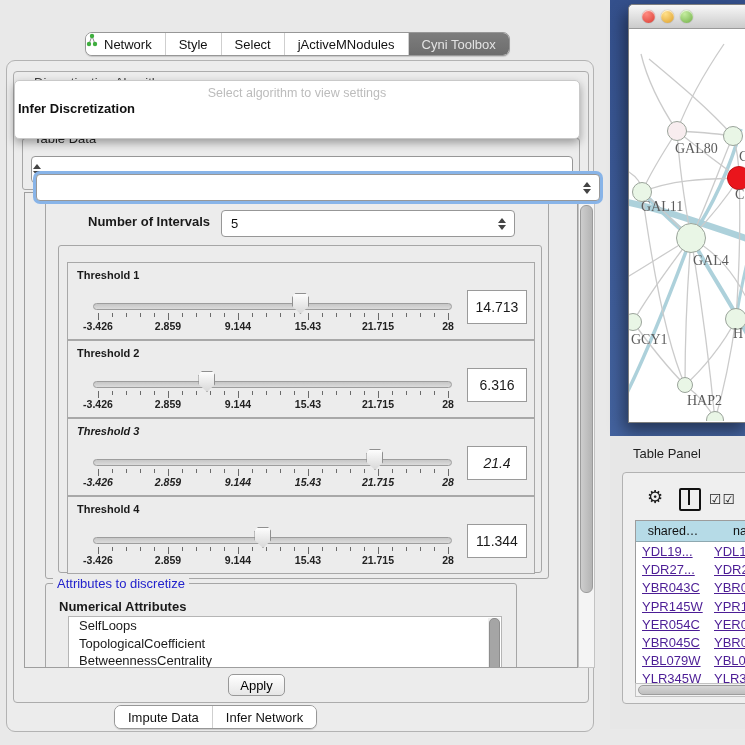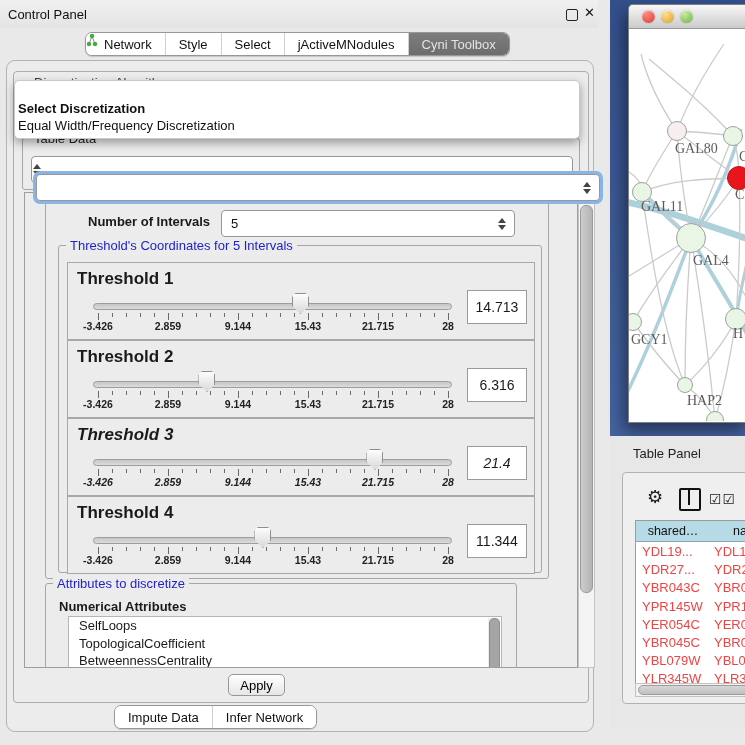--- a/index.html
+++ b/index.html
@@ -32,21 +32,21 @@
               box-shadow:0 4px 10px rgba(0,0,0,.35);z-index:30;}
   #popup-hint{left:0;right:0;top:5px;text-align:center;color:#bcbcbc;font-size:12.5px;}
   .popup-opt{left:3px;font-size:13px;color:#111;white-space:nowrap;}
   #focus-combo{left:22px;top:102px;width:562px;height:25px;box-shadow:0 0 0 3px #88b4e8;z-index:20;}
   
   #viewport{left:22px;top:190px;width:552px;height:474px;border:1px solid #9e9e9e;background:#ececec;overflow:hidden;}
   .vscroll{background:#f4f4f4;border:1px solid #c3c3c3;}
   .vthumb{background:linear-gradient(90deg,#cdcdcd,#b4b4b4);border:1px solid #9b9b9b;border-radius:6px;}
   
   .thpanel{position:absolute;left:8px;width:466px;height:76px;background:#ececec;border:1px solid #a8a8a8;}
-  .thlabel{position:absolute;left:9px;top:6px;font-weight:bold;font-size:17px;}
+  .thlabel{position:absolute;left:9px;top:6px;font-weight:bold;font-size:11px;}
   .track{position:absolute;left:25px;top:40px;width:357px;height:5px;border:1px solid #9d9d9d;border-radius:4px;
          background:linear-gradient(#c6c6c6,#dcdcdc);}
   .thumb{position:absolute;top:30px;width:15px;height:19px;background:linear-gradient(#fdfdfd,#d9d9d9);
          border:1px solid #8f8f8f;clip-path:polygon(50% 100%,0 62%,0 20%,20% 0,80% 0,100% 20%,100% 62%);}
   .tick{position:absolute;top:50px;width:1px;background:#6a6a6a;}
   .ticklab{position:absolute;top:57px;width:48px;margin-left:-24px;text-align:center;font-size:10.5px;font-weight:bold;color:#222;}
   .valbox{position:absolute;left:399px;top:27px;width:58px;height:32px;background:#fff;border:1px solid #9a9a9a;
           display:flex;align-items:center;justify-content:center;font-size:14px;}
   
   #attr-list{left:22px;top:32px;width:432px;height:200px;background:#fff;border:1px solid #b5b5b5;}
@@ -69,34 +69,29 @@
   #table-section{left:610px;top:436px;width:135px;height:293px;background:#e7e7e7;}
   #tp-title{left:23px;top:10px;font-size:13px;color:#222;}
   #table-window{left:12px;top:36px;width:132px;height:230px;background:#efefef;border:1px solid #b2b2b2;border-radius:4px;overflow:hidden;}
   #gear-icon{left:24px;top:15px;font-size:18px;color:#1c1c1c;line-height:18px;}
   #split-icon{left:56px;top:15px;width:18px;height:19px;border:2px solid #111;border-radius:2px;}
   #split-icon i{position:absolute;left:7px;top:0;width:2px;height:15px;background:#111;}
   #check-icons{left:86px;top:18px;font-size:14px;color:#222;letter-spacing:1px;}
   #ptable{left:12px;top:47px;width:120px;height:162px;background:#fff;border:1px solid #9c9c9c;border-bottom:none;overflow:hidden;}
   .hcell{position:absolute;top:0;height:20px;background:#b6dbe7;border-bottom:1px solid #8ea8b0;
          display:flex;align-items:center;justify-content:center;font-size:12.5px;color:#111;}
-  .tcell{position:absolute;height:18px;font-size:13px;color:#ef4444;white-space:nowrap;}
+  .tcell{position:absolute;height:18px;font-size:13px;color:#4c1d95;white-space:nowrap;text-decoration:underline;}
   #hscroll{left:12px;top:210px;width:120px;height:12px;background:#f2f2f2;border:1px solid #c2c2c2;}
   #hthumb{position:absolute;left:2px;top:1px;width:112px;height:8px;background:linear-gradient(#d6d6d6,#bfbfbf);border:1px solid #9d9d9d;border-radius:5px;}
   svg{position:absolute;left:0;top:0;overflow:visible;}
 </style>
 </head>
 <body>
 
 <div class="abs" id="control-panel">
-  <div class="abs" id="cp-titlebar">
-    <span class="abs" id="cp-title">Control Panel</span>
-    <span class="abs" id="float-icon"></span>
-    <span class="abs" id="close-icon">✕</span>
-  </div>
 
   <div class="abs segtabs" id="top-tabs" style="left:85px;top:32px;">
       <div class="segtab">
         <span>
           <svg width="12" height="14" viewBox="0 0 12 14">
             <line x1="6" y1="3" x2="3" y2="11" stroke="#888" stroke-width="1"></line>
             <line x1="6" y1="3" x2="9" y2="11" stroke="#888" stroke-width="1"></line>
             <circle cx="6" cy="3" r="2.2" fill="#3fae3f"></circle>
             <circle cx="3" cy="11" r="2.2" fill="#3fae3f"></circle>
             <circle cx="9" cy="11" r="2.2" fill="#3fae3f"></circle>
@@ -149,21 +144,20 @@
         </div>
         <span class="abs" style="left:63px;top:21px;font-weight:bold;">Number of Intervals</span>
         <div class="abs combo" style="left:196px;top:17px;width:292px;height:25px;">
           <span class="val">5</span>
           <span class="spin">
               <i class="up"></i>
               <i class="dn"></i>
             </span>
         </div>
         <div class="abs groupbox" style="left:33px;top:52px;width:482px;height:326px;" id="thresholds-group">
-          <span class="grouplabel" style="color:#2222cc;white-space:nowrap;">Threshold's Coordinates for 5 Intervals</span>
         <div class="thpanel" style="top: 16px;">
               <div class="thlabel">Threshold 1</div>
               <div class="track"></div>
               <div class="tick" style="left: 30px; height: 7px;"></div>
               <div class="tick" style="left: 44px; height: 4px;"></div>
               <div class="tick" style="left: 58px; height: 4px;"></div>
               <div class="tick" style="left: 72px; height: 4px;"></div>
               <div class="tick" style="left: 86px; height: 4px;"></div>
               <div class="tick" style="left: 100px; height: 7px;"></div>
               <div class="tick" style="left: 114px; height: 4px;"></div>
@@ -333,22 +327,22 @@
     <div class="abs segtabs" id="bottom-tabs" style="left:107px;top:644px;">
         <div class="segtab">
           <span>Impute Data</span>
         </div>
         <div class="segtab">
           <span>Infer Network</span>
         </div>
       </div>
   </div>
 <div class="abs" id="algo-popup">
-      <div class="abs popup-opt" style="top: 20px; font-weight: bold;">Select Discretization</div>
-      <div class="abs popup-opt" style="top: 37px;">Equal Width/Frequency Discretization</div>
+      <div class="abs" id="popup-hint">Select algorithm to view settings</div>
+      <div class="abs popup-opt" style="top: 20px; font-weight: bold;">Infer Discretization</div>
     </div>
   </div>
 
 <div class="abs" id="gutter"></div>
 <div class="abs" id="desktop"></div>
 
 <div class="abs" id="net-window">
   <div class="abs" id="net-titlebar">
     <span class="light" style="left:13px;background:radial-gradient(circle at 35% 30%,#ff8a80,#d83b32);"></span>
     <span class="light" style="left:32px;background:radial-gradient(circle at 35% 30%,#ffe08a,#dd9e2a);"></span>

